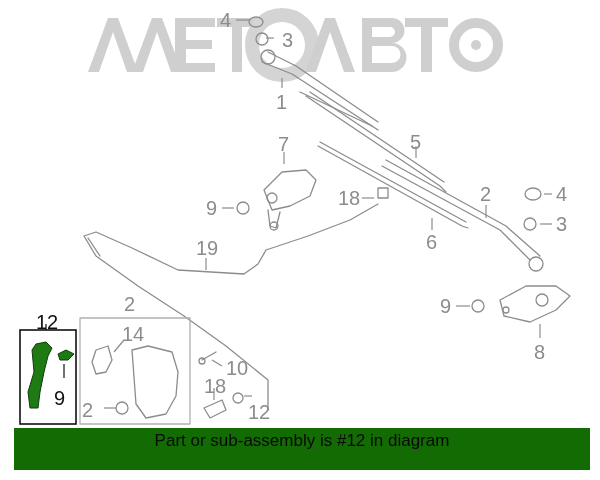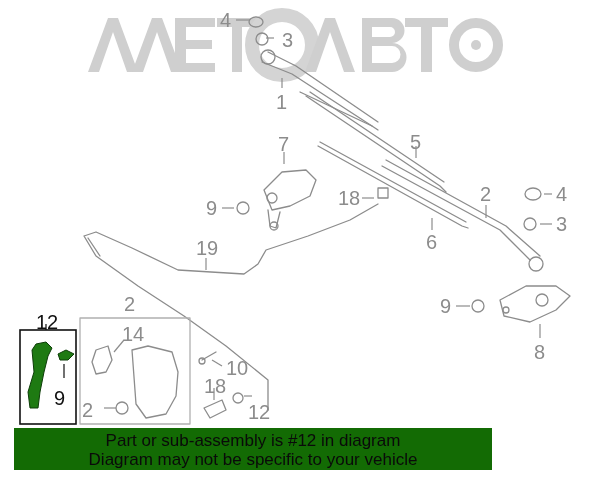--- a/index.html
+++ b/index.html
@@ -1,21 +1,21 @@
 <!DOCTYPE html>
 <html><head>
 <meta charset="utf-8">
 <style>
   html, body { margin:0; padding:0; background:#ffffff; }
   body { width:600px; height:480px; position:relative; overflow:hidden;
          font-family:"Liberation Sans", sans-serif; }
   #diagram { position:absolute; left:0; top:0; width:600px; height:480px; }
   .callout { position:absolute; font-size:20px; color:#8c8c8c; line-height:1; }
   .callout.dark { color:#111111;margin-top:8px; }
-  .banner { position:absolute; left:14px; top:428px; width:478px; height:42px;
+  .banner { position:absolute; left:14px; top:428px; width:576px; height:42px;
             background:#136b04; color:#0a0a0a; text-align:center;
             font-size:17px; line-height:19px; padding-top:3px; box-sizing:border-box; }
   .banner div { white-space:nowrap; }
 </style>
 </head>
 <body>
 
 <svg id="diagram" viewBox="0 0 600 480" xmlns="http://www.w3.org/2000/svg">
 
   <g fill="#cfcfcf">
@@ -148,14 +148,13 @@
 <span class="callout" style="left:122px;top:324px">14</span>
 <span class="callout" style="left:534px;top:342px">8</span>
 <span class="callout" style="left:226px;top:358px">10</span>
 <span class="callout dark" style="left:54px;top:380px">9</span>
 <span class="callout" style="left:204px;top:376px">18</span>
 <span class="callout" style="left:82px;top:400px">2</span>
 <span class="callout" style="left:248px;top:402px">12</span>
 
 <div class="banner">
   <div>Part or sub-assembly is #12 in diagram</div>
-  <div>Diagram may not be specific to your vehicle</div>
 </div>
 
 </body></html>

